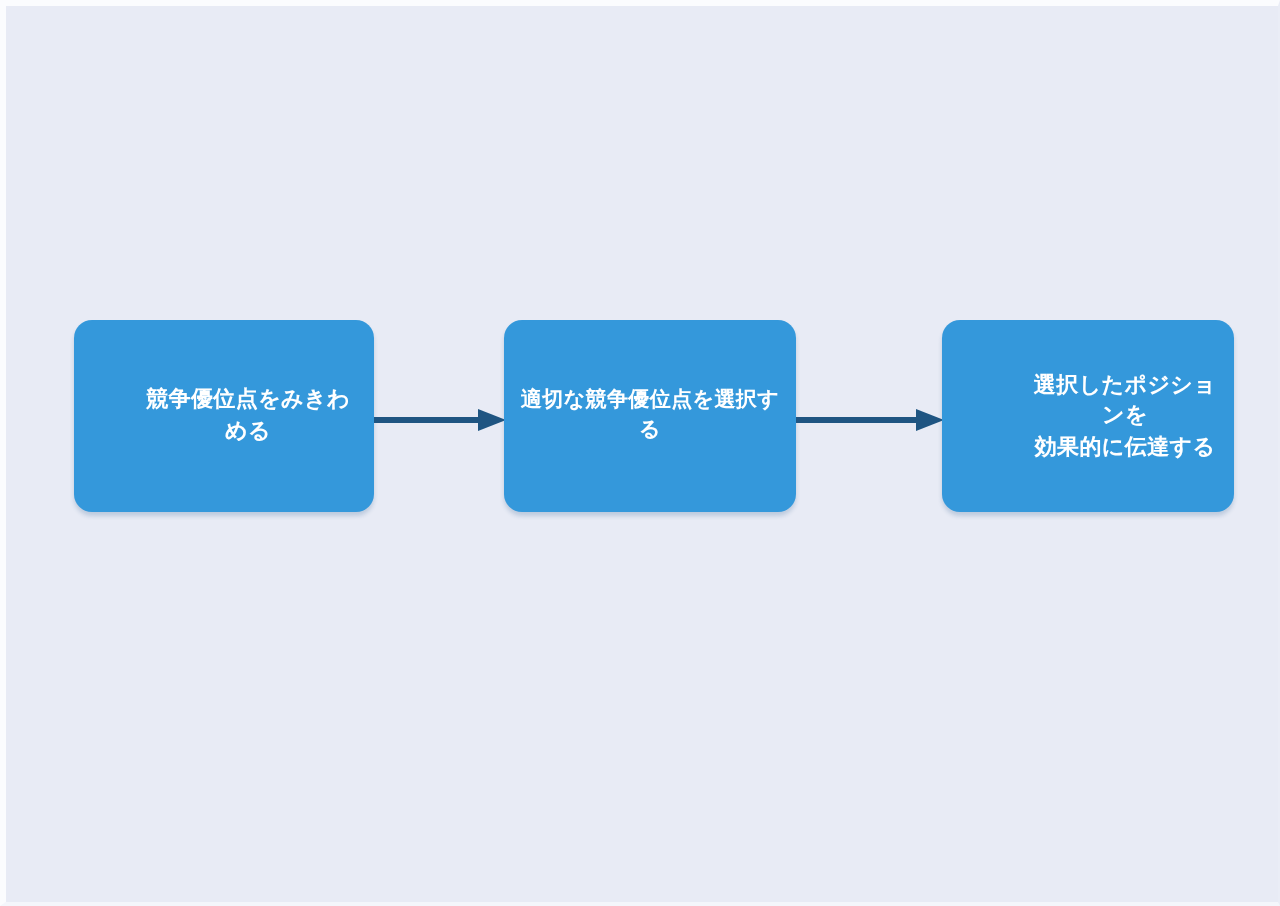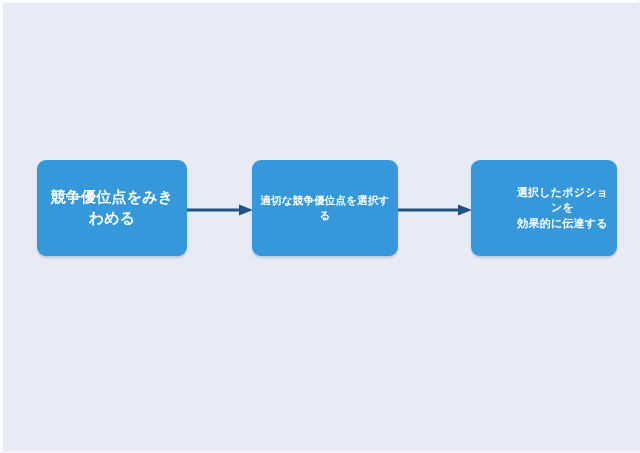--- a/index.html
+++ b/index.html
@@ -55,21 +55,21 @@
     letter-spacing: 0.2px;
     padding: 0 8px;
   }
 
   #node-1 {
     left: 34px;
     top: 157px;
     width: 150px;
     height: 96px;
   }
-  #node-1 .node-label { font-size: 15px; }
+  #node-1 .node-label { font-size: 11px; margin-left: 24px; }
 
   #node-2 {
     left: 249px;
     top: 157px;
     width: 146px;
     height: 96px;
   }
   #node-2 .node-label { font-size: 10.5px; }
 
   #node-3 {

